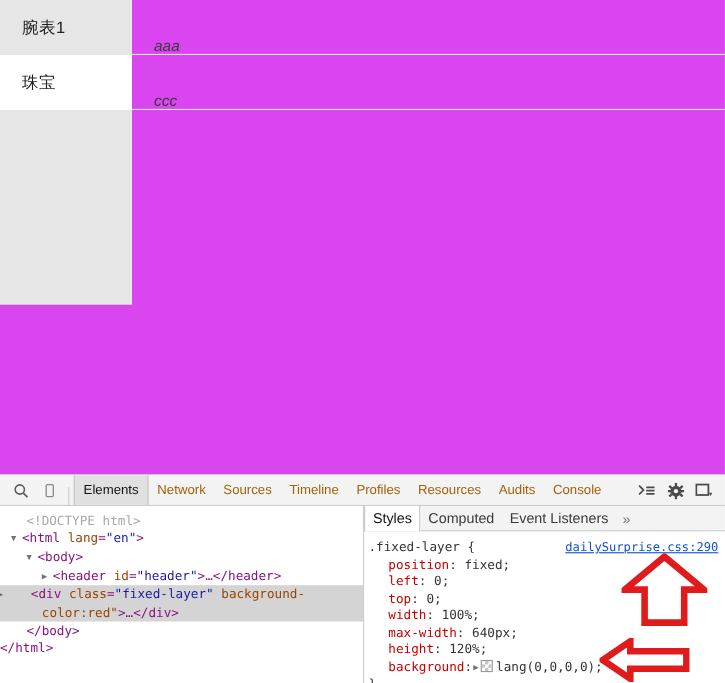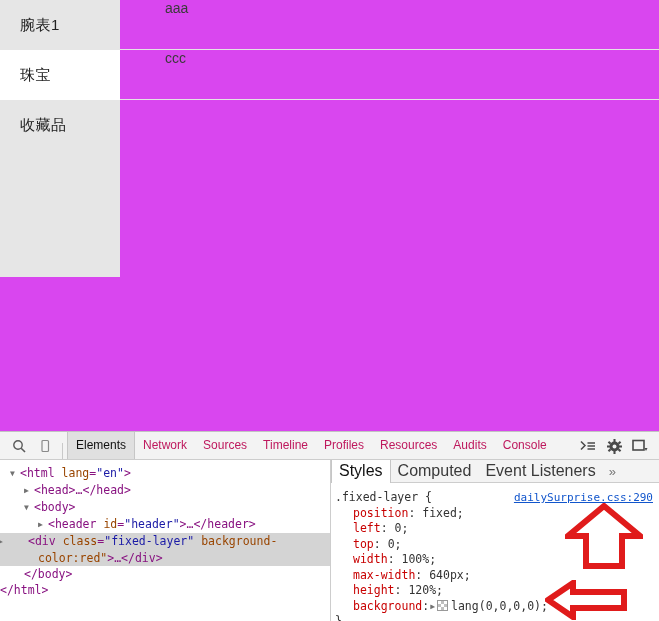--- a/index.html
+++ b/index.html
@@ -54,26 +54,27 @@
   #content-col {
     position: absolute;
     left: 120px;
     top: 0;
     width: 539px;
     height: 431px;
   }
   .content-row {
     height: 50px;
     display: flex;
-    align-items: flex-start;
-    padding-left: 45px;
+    align-items: flex-end;
+    padding-left: 20px;
     box-sizing: border-box;
     border-bottom: 1px solid #e4e4e4;
     font-size: 14px;
     color: #3b3b3b;
+    font-style: italic;
   }
 
   
   #devtools {
     position: absolute;
     left: 0;
     top: 431px;
     width: 659px;
     height: 190px;
     background: #ffffff;
@@ -101,21 +102,21 @@
     color: #5a5a5a;
   }
   .tb-sep {
     width: 1px;
     height: 16px;
     background: #c9c9c9;
     margin: 0 4px;
   }
   .dt-tab {
     font-size: 12px;
-    color: #be185d;
+    color: #a16207;
     padding: 5px 8px 6px 8px;
     line-height: 16px;
     white-space: nowrap;
   }
   .dt-tab.active {
     background: #e0e0e0;
     border-left: 1px solid #c6c6c6;
     border-right: 1px solid #c6c6c6;
     color: #111111;
   }
@@ -176,21 +177,21 @@
   #styles-tabs {
     height: 23px;
     background: #f3f3f3;
     border-bottom: 1px solid #cdcdcd;
     display: flex;
     align-items: center;
     font-family: "Liberation Sans", sans-serif;
     box-sizing: border-box;
   }
   .st-tab {
-    font-size: 16px;
+    font-size: 13px;
     color: #3a3a3a;
     padding: 4px 7px 5px 7px;
     white-space: nowrap;
     line-height: 14px;
   }
   .st-tab.active {
     background: #ffffff;
     border-left: 1px solid #c6c6c6;
     border-right: 1px solid #c6c6c6;
     color: #111111;
@@ -259,23 +260,20 @@
 <body>
 
 <div id="page-viewport">
 
   <div id="sidebar">
     <div class="side-row">
       <span>腕表1</span>
     </div>
     <div class="side-row alt">
       <span>珠宝</span>
-    </div>
-    <div class="side-row">
-      <span>收藏品</span>
     </div>
     <div class="side-filler"></div>
   </div>
 
   <div id="content-col">
     <div class="content-row">
       <span>aaa</span>
     </div>
     <div class="content-row">
       <span>ccc</span>
@@ -339,28 +337,28 @@
       <svg width="16" height="14" viewBox="0 0 16 14" aria-hidden="true">
         <rect x="1" y="1.5" width="11" height="9.5" fill="none" stroke="#4a4a4a" stroke-width="1.6"></rect>
         <polygon points="12.5,9 15.5,9 14,12" fill="#4a4a4a"></polygon>
       </svg>
     </div>
   </div>
 
   <div id="dt-body">
 
     <div id="dom-pane">
+      <div class="dom-line" style="padding-left:24px">
+        <span class="doctype">&lt;!DOCTYPE html&gt;</span>
+      </div>
 
       <div class="dom-line">
         <span class="tri">▼</span><span class="tag">&lt;html</span><span> </span><span class="attr-name">lang</span><span class="punct">=</span><span class="attr-val">"en"</span><span class="tag">&gt;</span>
       </div>
 
-      <div class="dom-line" style="padding-left:24px">
-        <span class="tri">▶</span><span class="tag">&lt;head&gt;…&lt;/head&gt;</span>
-      </div>
 
       <div class="dom-line" style="padding-left:24px">
         <span class="tri">▼</span><span class="tag">&lt;body&gt;</span>
       </div>
 
       <div class="dom-line" style="padding-left:38px">
         <span class="tri">▶</span><span class="tag">&lt;header</span><span> </span><span class="attr-name">id</span><span class="punct">=</span><span class="attr-val">"header"</span><span class="tag">&gt;…&lt;/header&gt;</span>
       </div>
 
       <div class="dom-line wrapped selected" style="padding-left:38px; text-indent:-20px; padding-right:6px">

